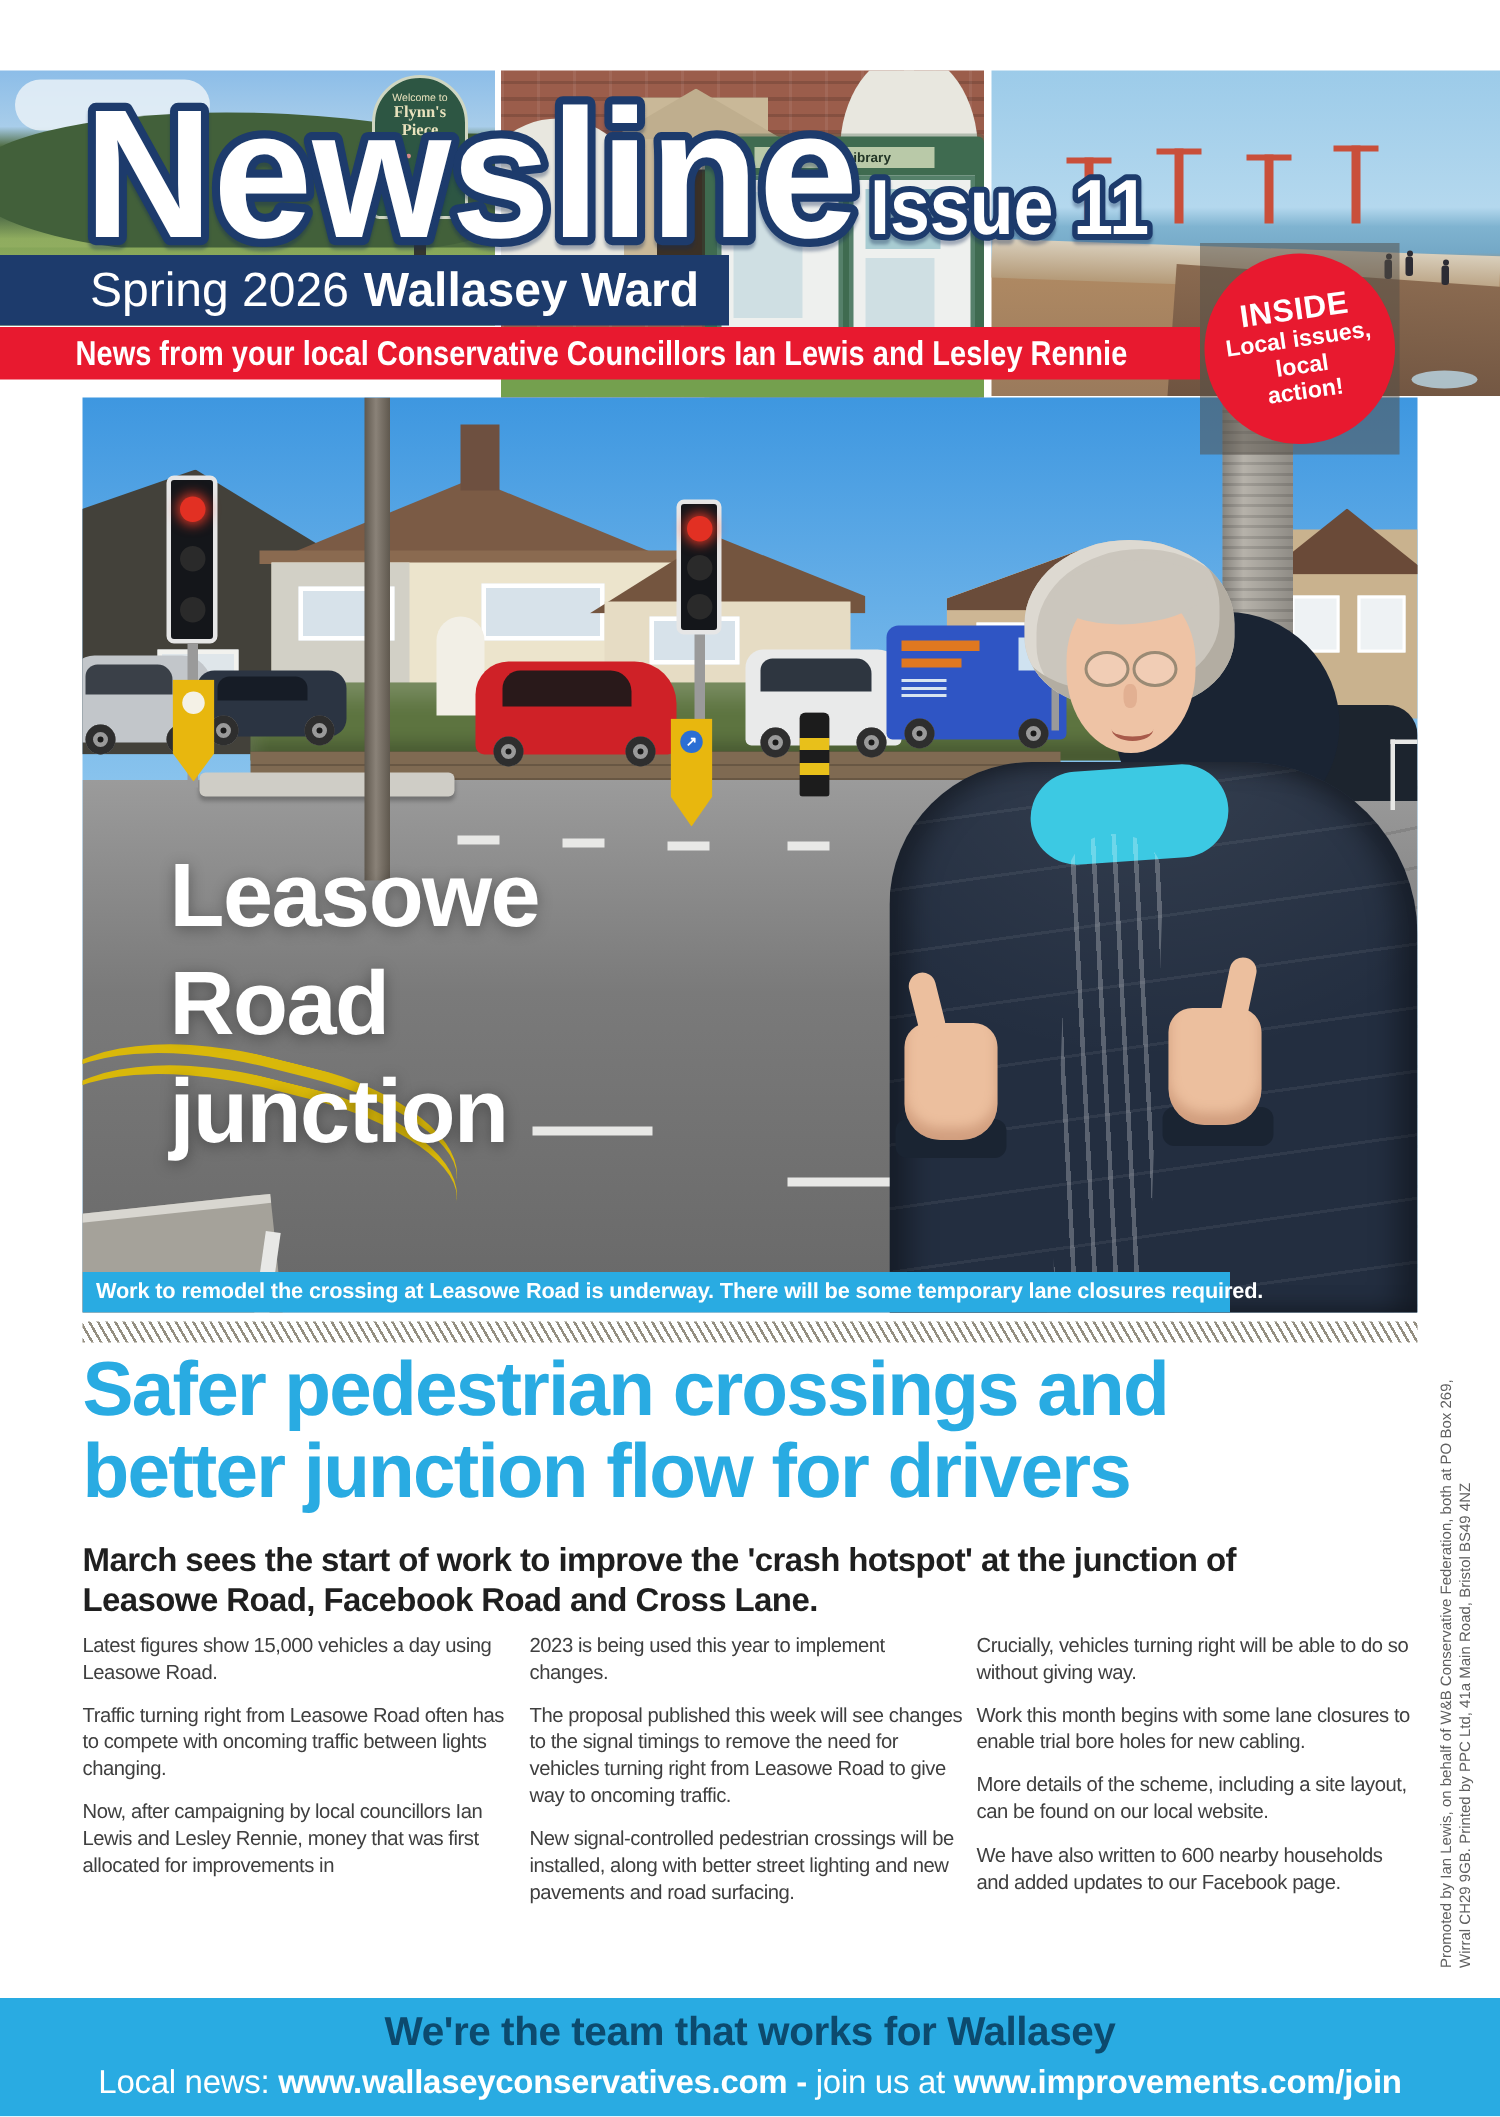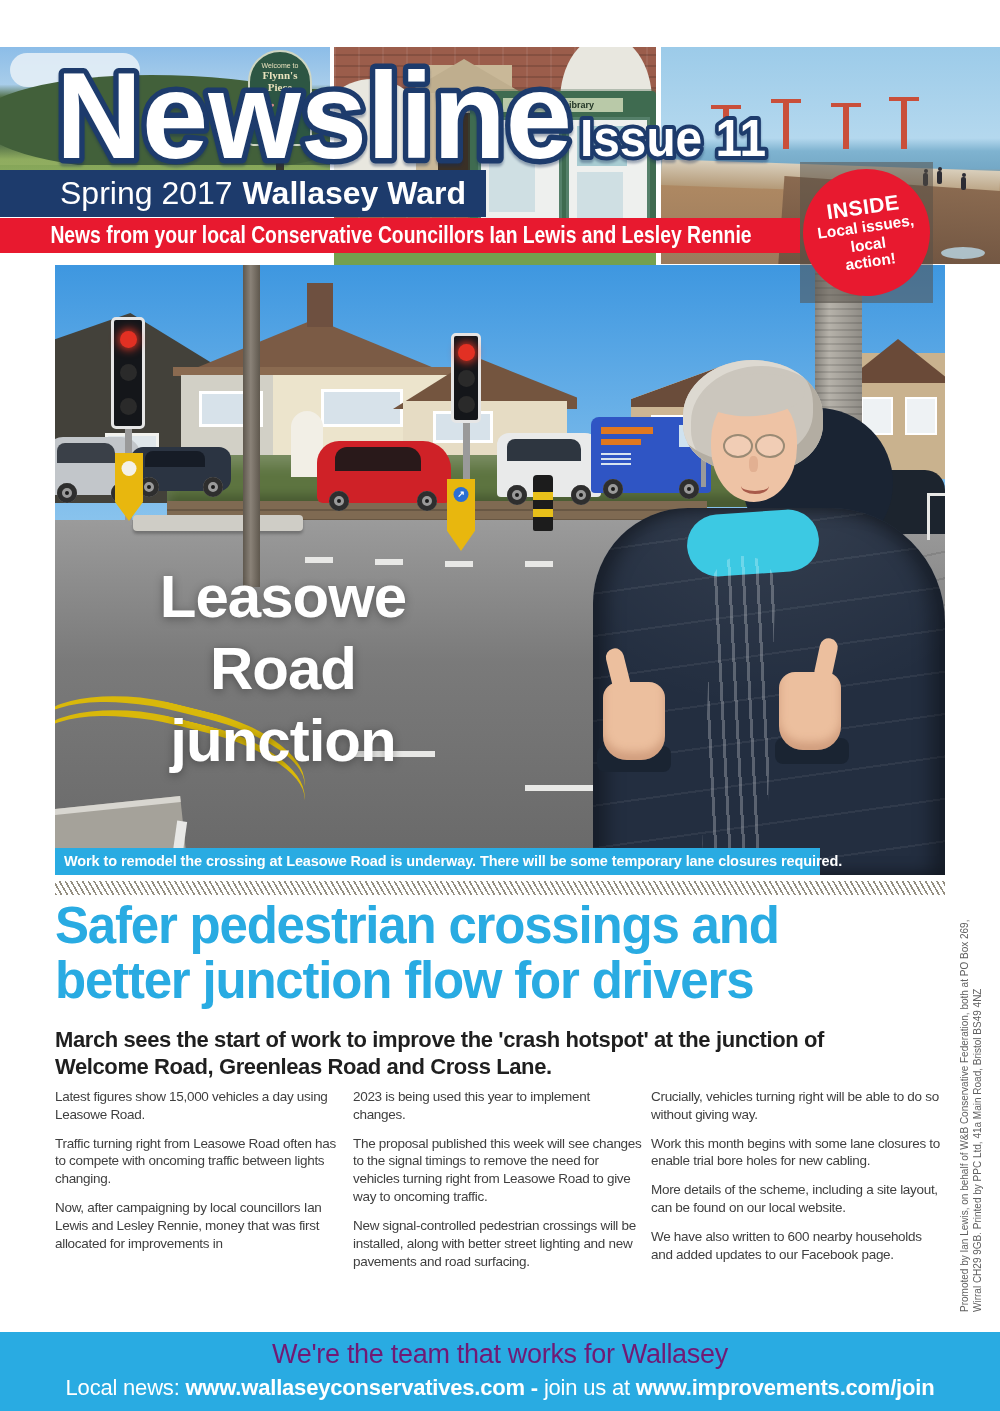--- a/index.html
+++ b/index.html
@@ -116,36 +116,36 @@
   .fringe{left:20px;top:14px;width:102px;height:42px;background:#cbc6bd;border-radius:50%;transform:rotate(-4deg);}
   .glasses{left:40px;top:74px;width:62px;height:22px;}
   .glasses::before,.glasses::after{content:"";position:absolute;top:0;width:26px;height:20px;border:2px solid #9a8a74;border-radius:50%;background:rgba(255,255,255,.18);}
   .glasses::before{left:0;} .glasses::after{right:0;}
   .nose{left:66px;top:96px;width:9px;height:16px;background:#e2b092;border-radius:40%;}
   .smile{left:58px;top:118px;width:28px;height:13px;border-bottom:3px solid #a85a4a;border-radius:0 0 50% 50%;}
   .fist{width:62px;height:78px;background:#ecbf9e;border-radius:16px 16px 24px 24px;box-shadow:inset 0 -8px 8px rgba(170,110,80,.4);}
   .thumb{position:absolute;width:18px;height:44px;background:#ecbf9e;border-radius:10px;top:-34px;}
   .cuff{position:absolute;width:74px;height:26px;background:#1a2432;border-radius:8px;}
 
-  .hero-title{left:58px;top:296px;width:340px;color:#fff;font-size:60px;font-weight:700;line-height:1.2;letter-spacing:-1px;text-shadow:0 2px 10px rgba(0,0,0,.35);text-align:center;}
+  .hero-title{left:58px;top:296px;width:340px;color:#fff;font-size:60px;font-weight:700;line-height:1.2;letter-spacing:-1px;text-shadow:0 2px 10px rgba(0,0,0,.35);}
   .caption-bar{left:0;top:583px;width:765px;height:27px;background:#29abe2;z-index:30;}
   .caption-bar span{display:block;color:#fff;font-size:14.5px;font-weight:600;line-height:27px;padding-left:9px;letter-spacing:-.1px;white-space:nowrap;}
 
   
   .hatch{position:absolute;left:55px;top:881px;width:890px;height:14px;background:repeating-linear-gradient(60deg,#948e80 0 1.6px,#ffffff 1.6px 5px);}
   .headline{position:absolute;left:55px;top:899px;width:900px;color:#29abe2;font-size:51px;font-weight:800;line-height:1.07;letter-spacing:-1.2px;}
   .standfirst{position:absolute;left:55px;top:1027px;width:900px;color:#1f1f1f;font-size:22px;font-weight:700;line-height:1.22;letter-spacing:-.4px;white-space:nowrap;}
   .cols{position:absolute;left:55px;top:1088px;width:886px;display:flex;gap:8px;}
   .col{flex:1;}
   .col p{margin:0 0 11px 0;color:#3f3f3f;font-size:13.5px;line-height:1.32;letter-spacing:-.3px;}
   .imprint{position:absolute;left:958px;top:1312px;width:432px;transform:rotate(-90deg);transform-origin:0 0;color:#5f5f5f;font-size:10px;line-height:1.3;}
 
   
   .footer{position:absolute;left:0;top:1332px;width:1000px;height:79px;background:#29abe2;color:#fff;text-align:center;}
-  .footer .slogan{margin-top:7px;font-size:27px;font-weight:400;color:#701a75;letter-spacing:-.3px;}
+  .footer .slogan{margin-top:7px;font-size:27px;font-weight:700;color:#0c4a6e;letter-spacing:-.3px;}
   .footer .links{margin-top:5px;font-size:22px;letter-spacing:-.2px;}
   .footer .links .bold{font-weight:700;}
 </style>
 </head>
 <body>
 
 <div class="page">
 
   <div class="hphoto p1">
     <div class="cloud"></div>
@@ -198,21 +198,21 @@
     <div class="person" style="left:276px;top:124px;"></div>
     <div class="person" style="left:300px;top:130px;"></div>
   </div>
 
   <svg class="mast-svg" width="740" height="126" viewBox="0 0 740 126">
     <text x="8" y="106" font-family="Liberation Sans, sans-serif" font-size="122" font-weight="bold" fill="#ffffff" stroke="#1d3b6c" stroke-width="11" stroke-linejoin="round" paint-order="stroke" textLength="516" lengthAdjust="spacingAndGlyphs">Newsline</text>
     <text x="532" y="104" font-family="Liberation Sans, sans-serif" font-size="52" font-weight="bold" fill="#ffffff" stroke="#1d3b6c" stroke-width="8" stroke-linejoin="round" paint-order="stroke" textLength="186" lengthAdjust="spacingAndGlyphs">Issue 11</text>
   </svg>
 
   <div class="navybar">
-    <span class="season">Spring 2017</span>
+    <span class="season">Spring 2026</span>
     <span class="ward">Wallasey Ward</span>
   </div>
 
   <div class="redbar">
     <span class="tagline">News from your local Conservative Councillors Ian Lewis and Lesley Rennie</span>
   </div>
 
   <div class="badge">
     <div class="circle">
       <div class="b1">INSIDE</div>
@@ -360,21 +360,21 @@
 
   <div class="hatch"></div>
 
   <div class="headline">
     <div>Safer pedestrian crossings and</div>
     <div>better junction flow for drivers</div>
   </div>
 
   <div class="standfirst">
     <div>March sees the start of work to improve the 'crash hotspot' at the junction of</div>
-    <div>Welcome Road, Greenleas Road and Cross Lane.</div>
+    <div>Leasowe Road, Facebook Road and Cross Lane.</div>
   </div>
 
   <div class="cols">
     <div class="col">
       <p>Latest figures show 15,000 vehicles a day using Leasowe Road.</p>
       <p>Traffic turning right from Leasowe Road often has to compete with oncoming traffic between lights changing.</p>
       <p>Now, after campaigning by local councillors Ian Lewis and Lesley Rennie, money that was first allocated for improvements in</p>
     </div>
     <div class="col">
       <p>2023 is being used this year to implement changes.</p>

